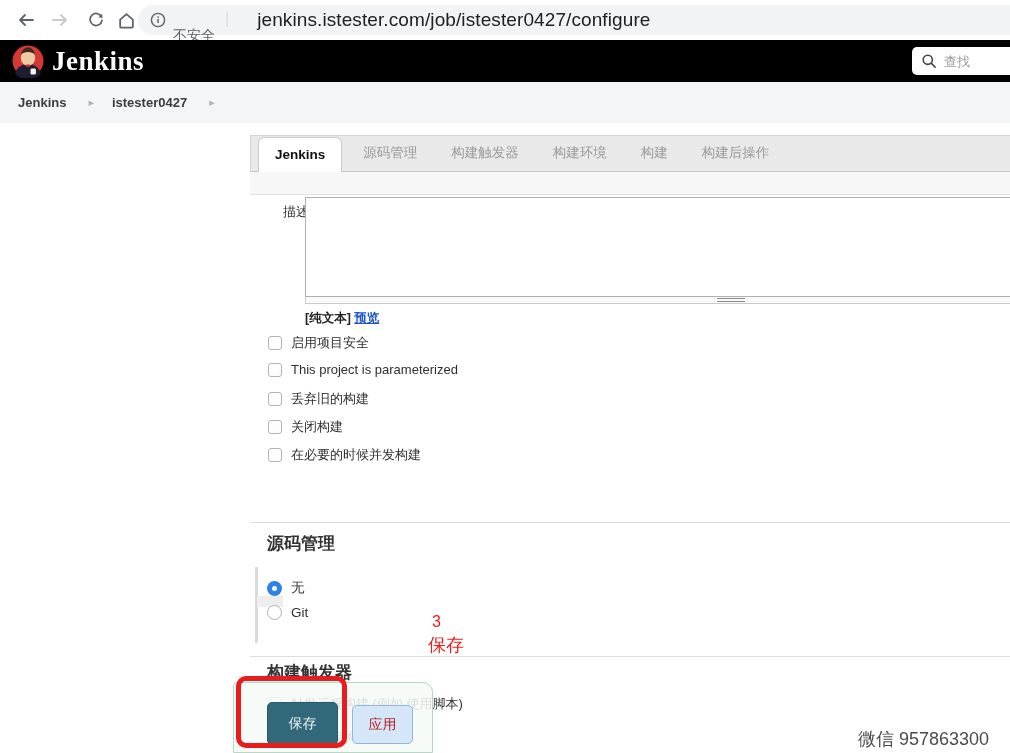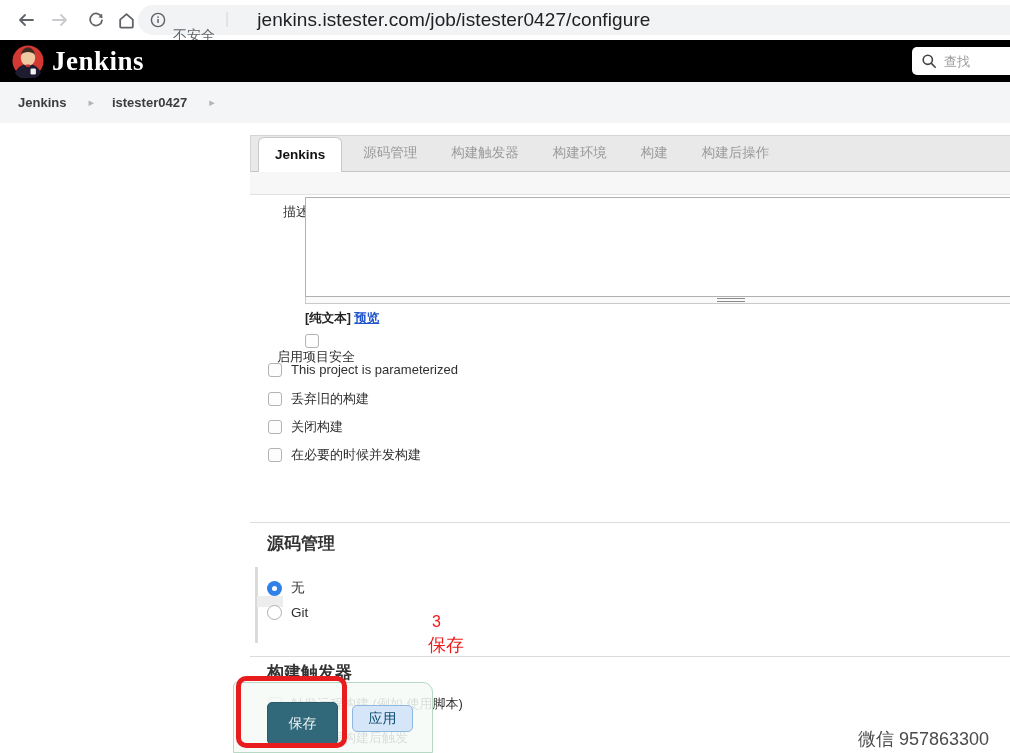--- a/index.html
+++ b/index.html
@@ -51,21 +51,21 @@
   .radio.sel{background:#2f80e8;position:relative;}
   .radio.sel::after{content:"";position:absolute;left:5px;top:5px;width:5px;height:5px;border-radius:50%;background:#fff;}
   .radio.unsel{background:#fff;border:1px solid #b0b0b0;}
   .radio-label{font-size:13.5px;color:#2f2f2f;margin-left:9px;}
   .ann-num{position:absolute;left:432px;top:613px;color:#ee1b1b;font-size:16px;}
   .ann-word{position:absolute;left:428px;top:633px;color:#ee1b1b;font-size:18px;}
   .trigger-row{position:absolute;left:268px;display:flex;align-items:center;z-index:1;}
   
   .save-panel{position:absolute;left:233px;top:682px;width:200px;height:71px;background:rgba(246,250,247,0.86);border:1px solid #b7d8c5;border-radius:4px 10px 0 0;z-index:5;}
   .btn-save{position:absolute;left:267px;top:702px;width:71px;height:43px;background:#31697a;border:1px solid #2a5b6a;border-radius:5px;color:#eef4f5;font-size:14px;z-index:6;cursor:pointer;font-family:"Liberation Sans",sans-serif;}
-  .btn-apply{position:absolute;left:352px;top:705px;width:61px;height:27px;background:#d4e6f7;border:1px solid #90b6e2;border-radius:5px;color:#0c4a6e;font-size:14px;z-index:6;cursor:pointer;font-family:Liberation Serif, serif;}
+  .btn-apply{position:absolute;left:352px;top:705px;width:61px;height:39px;background:#d4e6f7;border:1px solid #90b6e2;border-radius:5px;color:#b91c1c;font-size:14px;z-index:6;cursor:pointer;font-family:Liberation Serif, serif;}
   .red-rect{position:absolute;left:236px;top:676px;width:111px;height:72px;border:5px solid #e81c1c;border-radius:10px;z-index:7;pointer-events:none;}
   .watermark{position:absolute;left:858px;top:727px;font-size:18px;color:#4b4b4b;z-index:8;}
 </style>
 </head>
 <body>
 
 <div class="browser-bar">
   <span class="nav-icon">
     <svg width="18" height="18" viewBox="0 0 18 18">
         <path d="M16 9H3M8 4l-5 5 5 5" stroke="#5f6368" stroke-width="1.8" fill="none" stroke-linecap="round" stroke-linejoin="round"></path>
@@ -144,21 +144,21 @@
 <label class="desc-label">描述</label>
 <textarea class="desc-textarea" style=""></textarea>
 <div class="resize-handle">
     <span class="grip"></span>
   </div>
 <div class="markup-row">
   <span>[纯文本]</span>
   <a>预览</a>
 </div>
 
-<div class="chk-row" style="top:334px;flex-direction:column;">
+<div class="chk-row" style="top:334px;">
   <span class="chk-box"></span>
   <span class="chk-label">启用项目安全</span>
 </div>
 <div class="chk-row" style="top:362px;">
   <span class="chk-box"></span>
   <span class="chk-label">This project is parameterized</span>
 </div>
 <div class="chk-row" style="top:390px;font-family:Liberation Mono, monospace;">
   <span class="chk-box"></span>
   <span class="chk-label">丢弃旧的构建</span>

